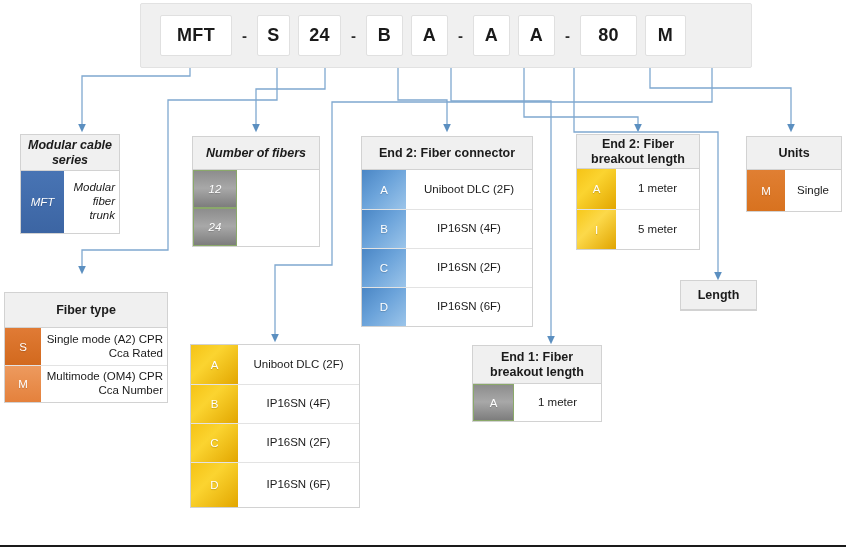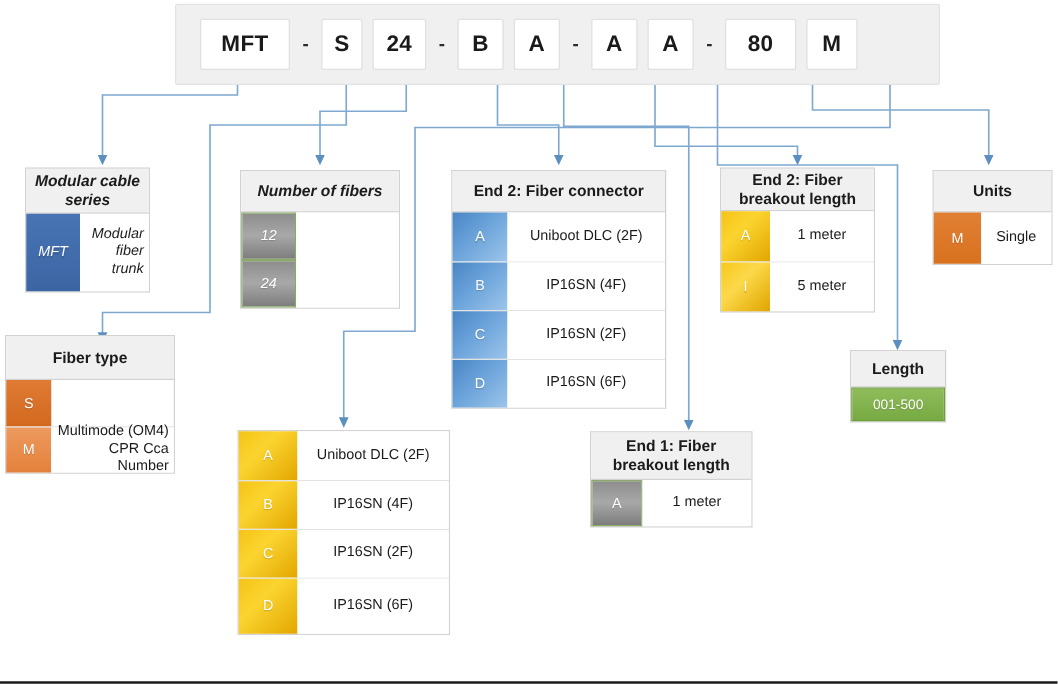--- a/index.html
+++ b/index.html
@@ -125,24 +125,25 @@
   </div>
 
   <div class="card" style="left:20px;top:134px;width:100px;font-style:italic;">
     <div class="card-head" style="height:36px;">Modular cable series</div>
     <div class="row" style="height:62px;">
       <div class="key k-blue-solid" style="width:43px;">MFT</div>
       <div class="val">Modular fiber trunk</div>
     </div>
   </div>
 
-  <div class="card" style="left:4px;top:268px;width:136px;">
+  <div class="card" style="left:4px;top:292px;width:164px;">
     <div class="card-head" style="height:35px;">Fiber type</div>
     <div class="row" style="height:37px;">
       <div class="key k-orange-d" style="width:36px;">S</div>
+      <div class="val">Single mode (A2) CPR Cca Rated</div>
     </div>
     <div class="row" style="height:37px;">
       <div class="key k-orange-l" style="width:36px;">M</div>
       <div class="val">Multimode (OM4) CPR Cca Number</div>
     </div>
   </div>
 
   <div class="card" style="left:192px;top:136px;width:128px;font-style:italic;">
     <div class="card-head" style="height:33px;">Number of fibers</div>
     <div class="row" style="height:38px;border-top:none;">
@@ -190,23 +191,20 @@
   <div class="card" style="left:746px;top:136px;width:96px;">
     <div class="card-head" style="height:33px;">Units</div>
     <div class="row" style="height:41px;">
       <div class="key k-orange-s" style="width:38px;">M</div>
       <div class="val">Single</div>
     </div>
   </div>
 
   <div class="card" style="left:680px;top:280px;width:77px;">
     <div class="card-head" style="height:29px;">Length</div>
-    <div class="row" style="height:27px;border-top:none;">
-      <div class="key k-green" style="width:77px;font-size:11px;">001-500</div>
-    </div>
   </div>
 
   <div class="card" style="left:190px;top:344px;width:170px;">
     <div class="row" style="height:39px;">
       <div class="key k-gold" style="width:47px;">A</div>
       <div class="val">Uniboot DLC (2F)</div>
     </div>
     <div class="row" style="height:39px;">
       <div class="key k-gold" style="width:47px;">B</div>
       <div class="val">IP16SN (4F)</div>

